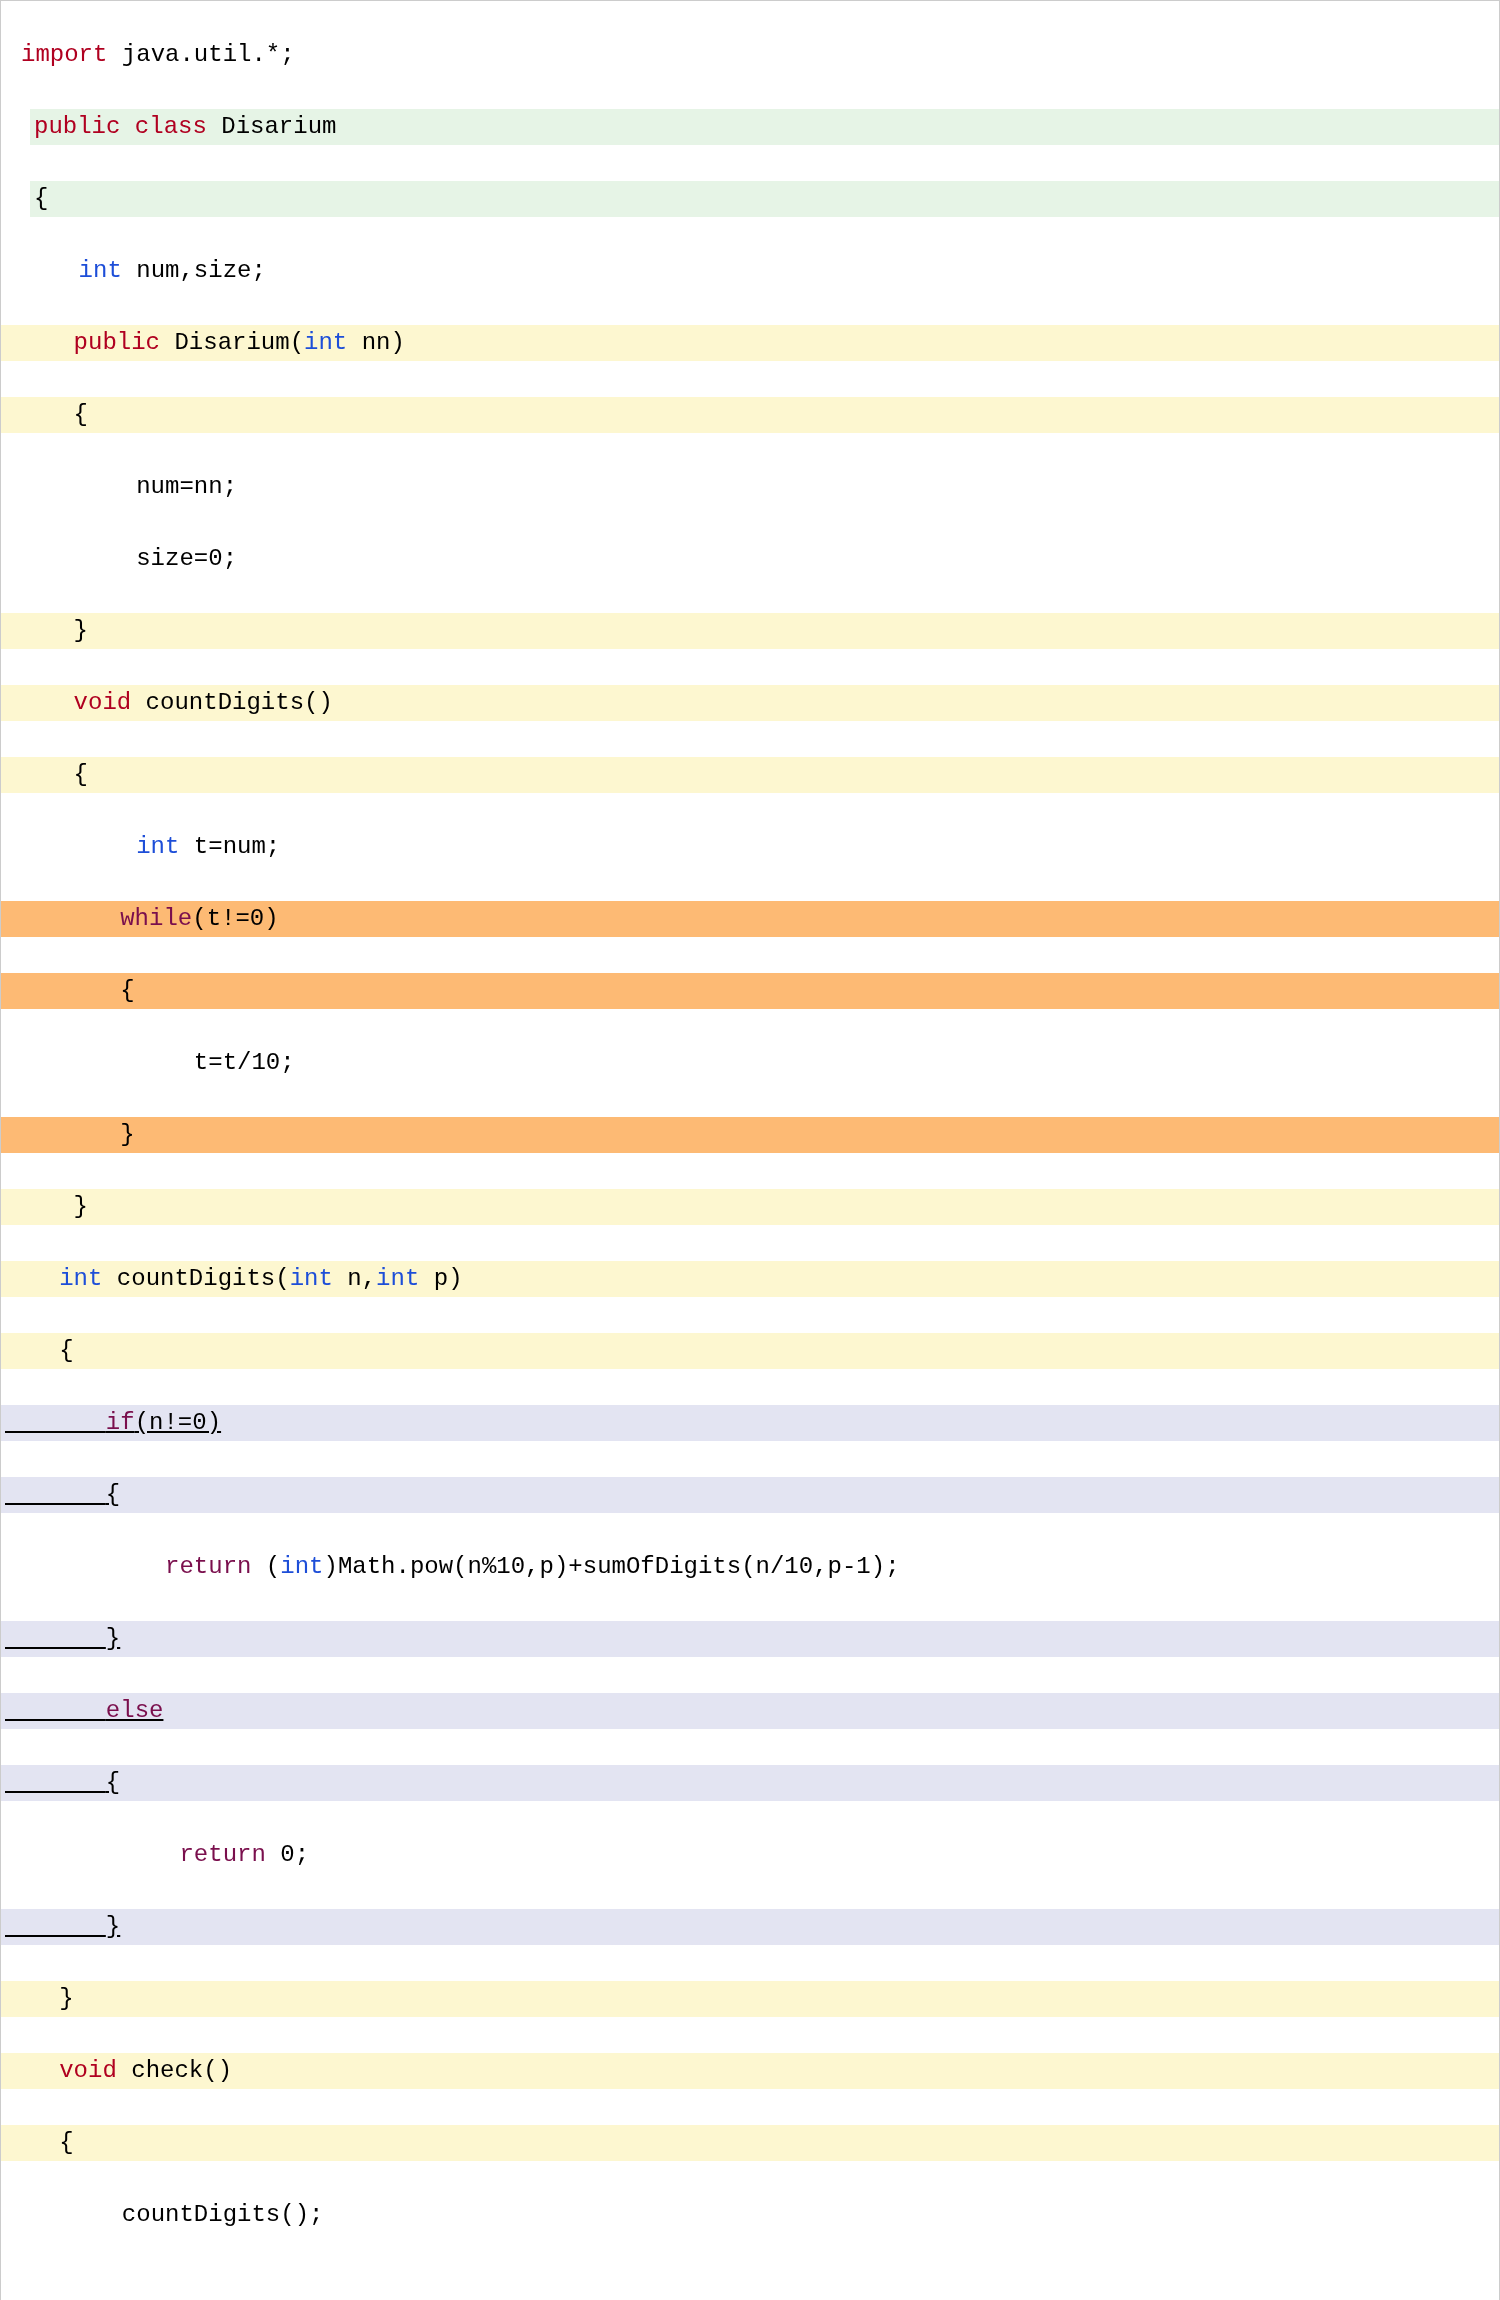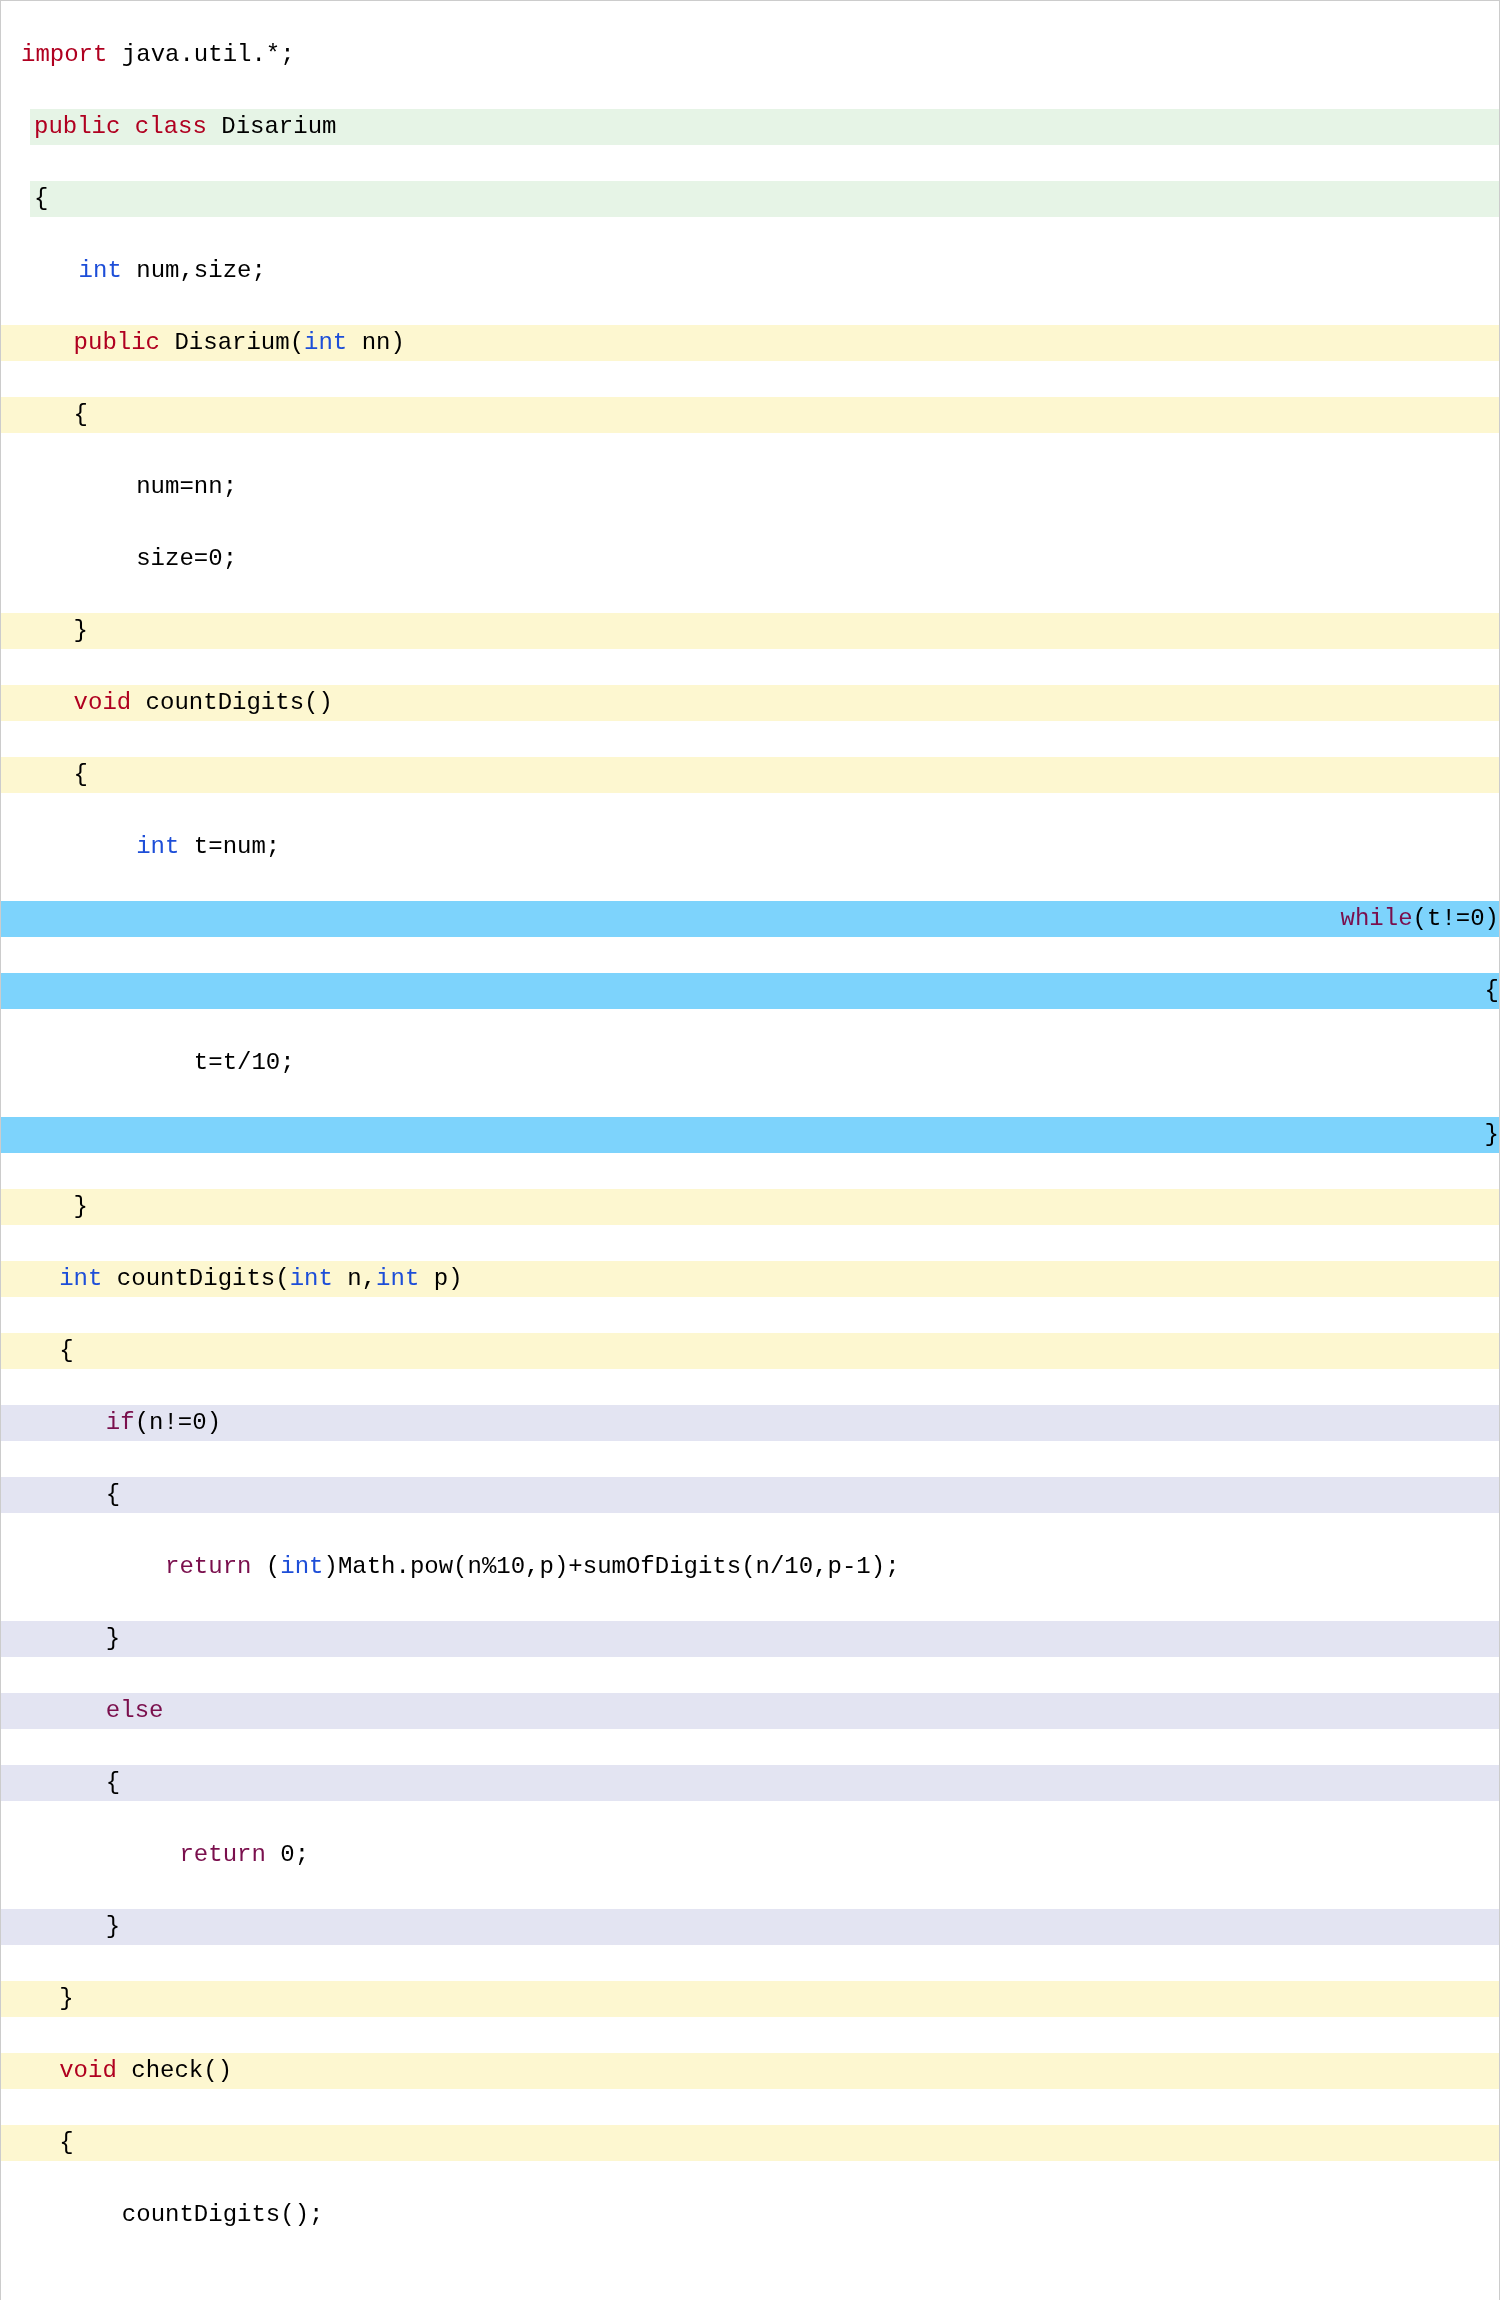--- a/index.html
+++ b/index.html
@@ -19,22 +19,22 @@
   }
   .line {
     display: block;
     min-height: 1.5em;
     padding-left: 4px;
   }
   
   .bg-white  { background: #ffffff; padding-left: 20px; }
   .bg-green  { background: #e6f4e6; margin-left: 29px; }
   .bg-yellow { background: #fdf7d0; padding-left: 15px; }
-  .bg-pink   { background: #7dd3fc; text-align: right; }
-  .bg-purple { background: #e3e4f2; }
+  .bg-pink   { background: #fdba74; }
+  .bg-purple { background: #e3e4f2; text-decoration: underline; }
 
   
   .kw   { color: #b00020; } 
   .kw2  { color: #7a0f4d; } 
   .type { color: #1d4ed8; }
 </style>
 </head>
 <body>
 
 <div class="code-container">

